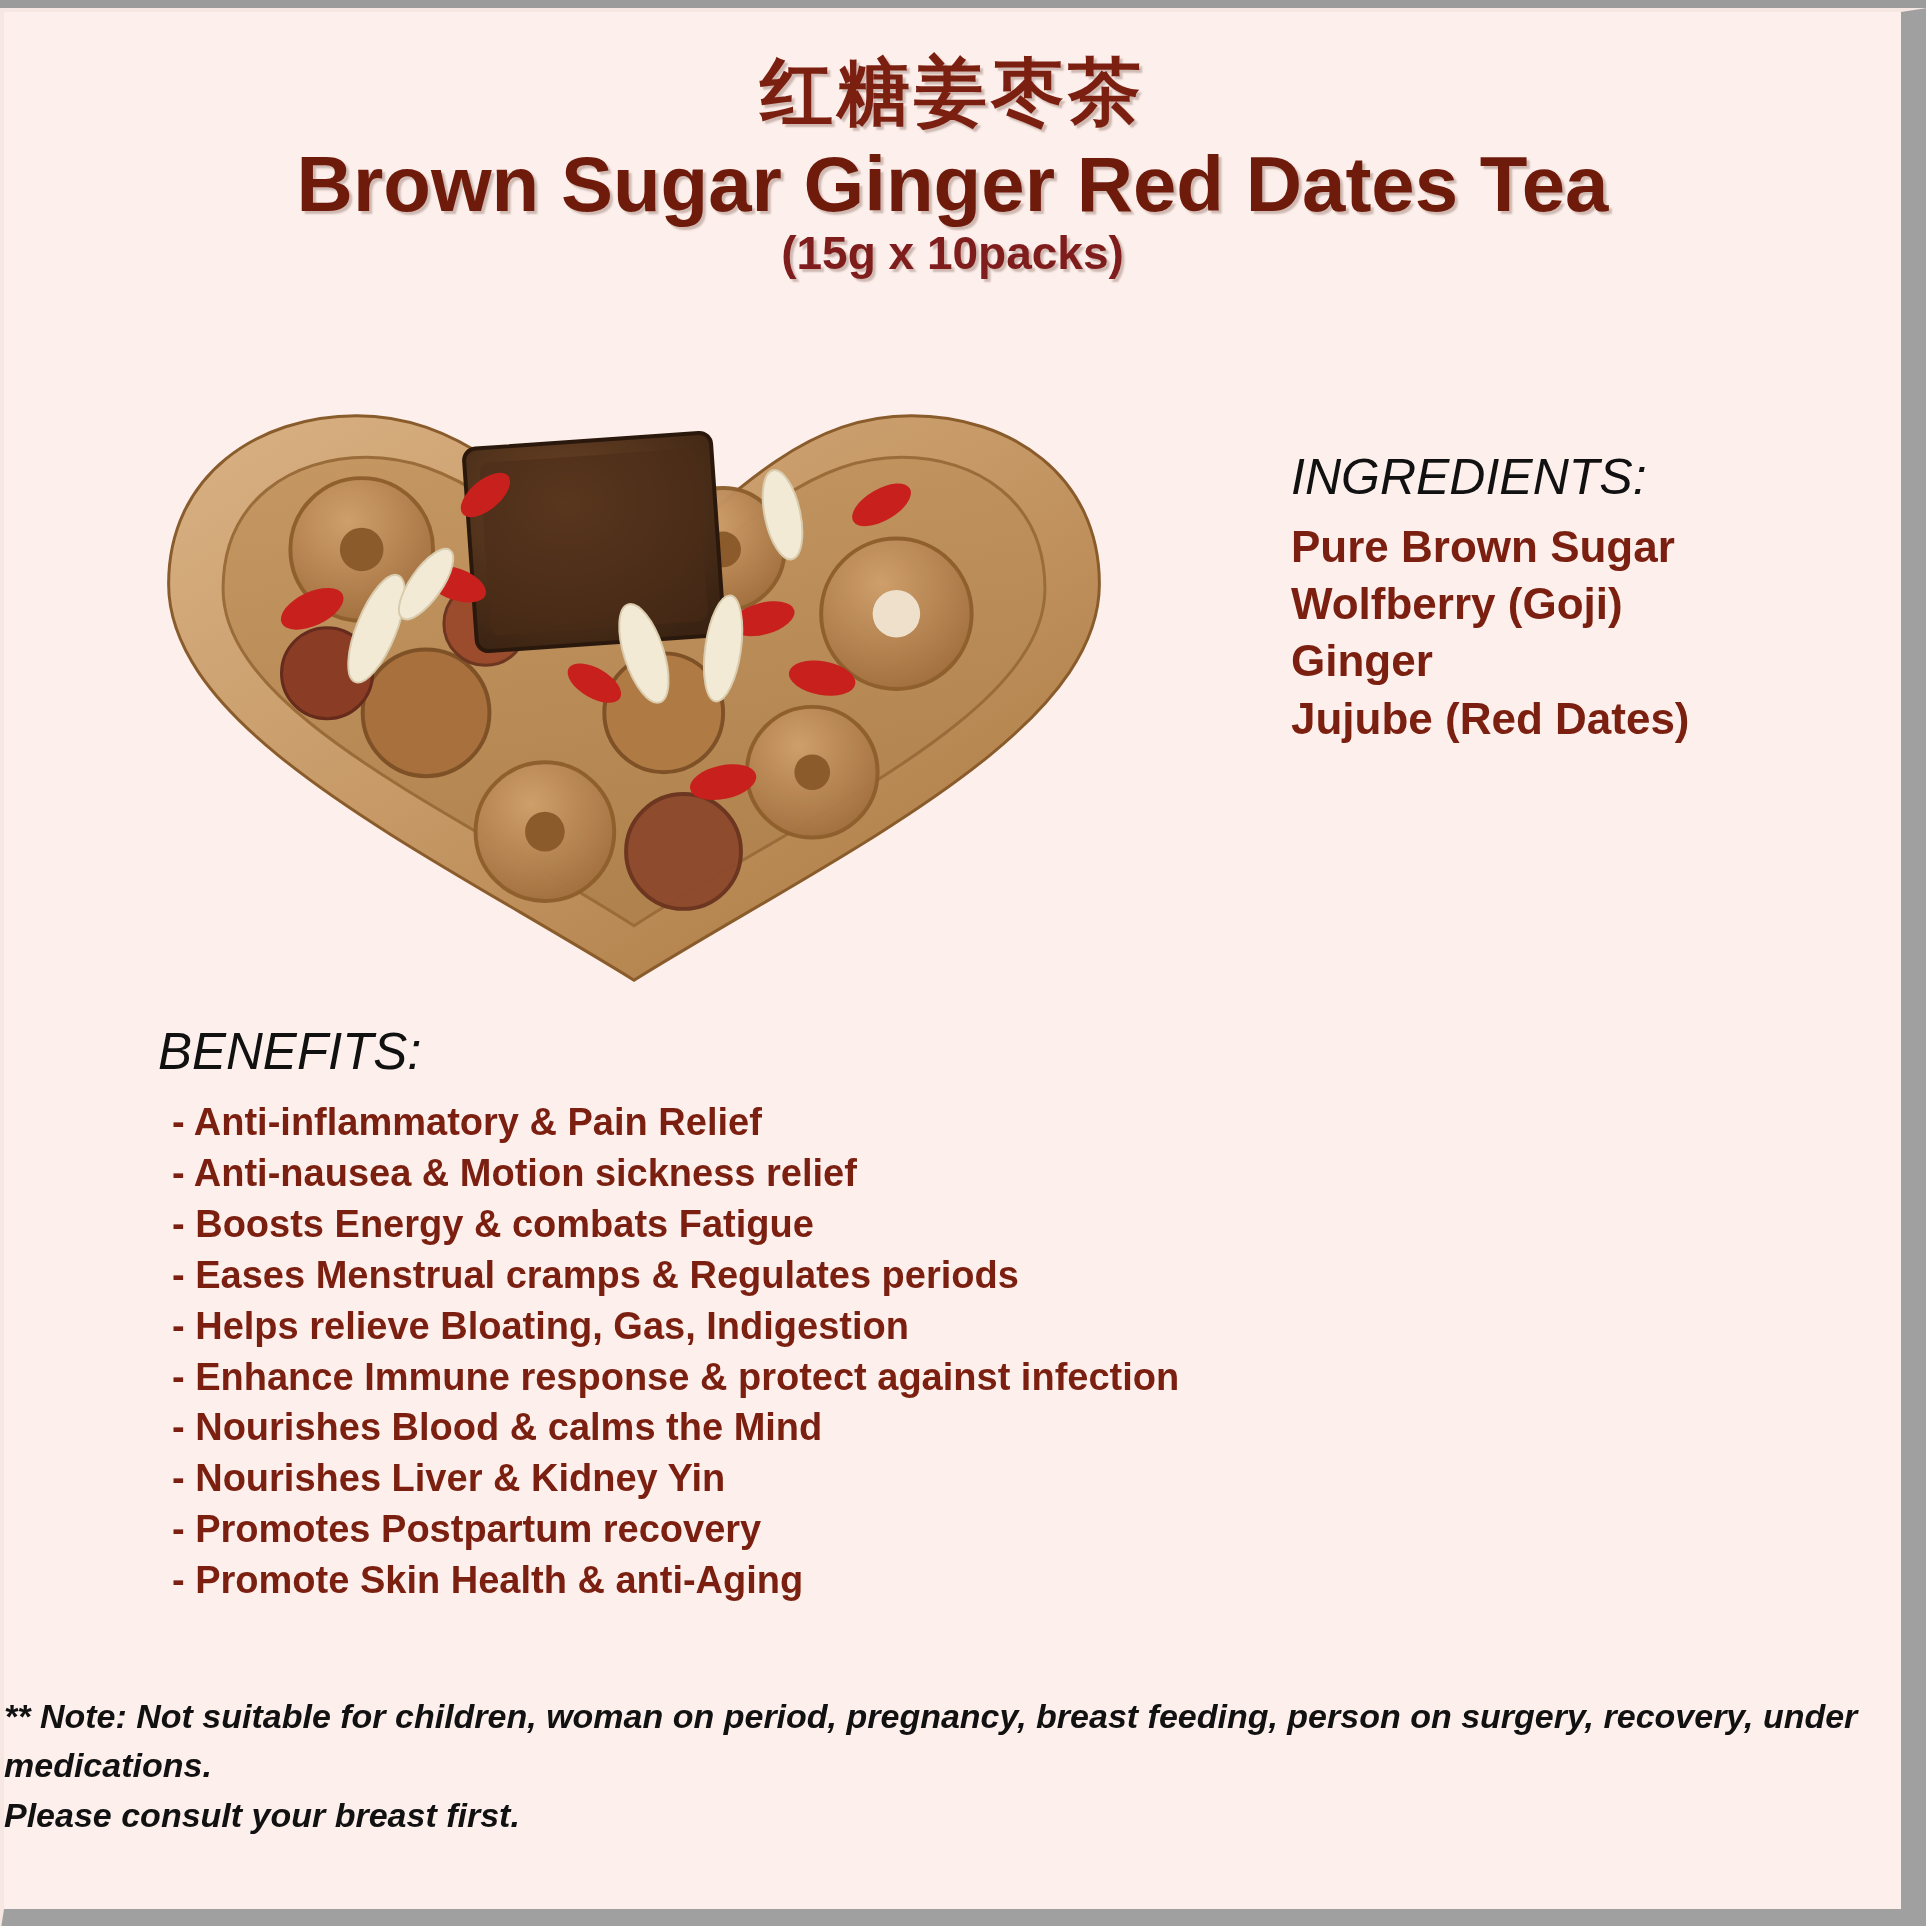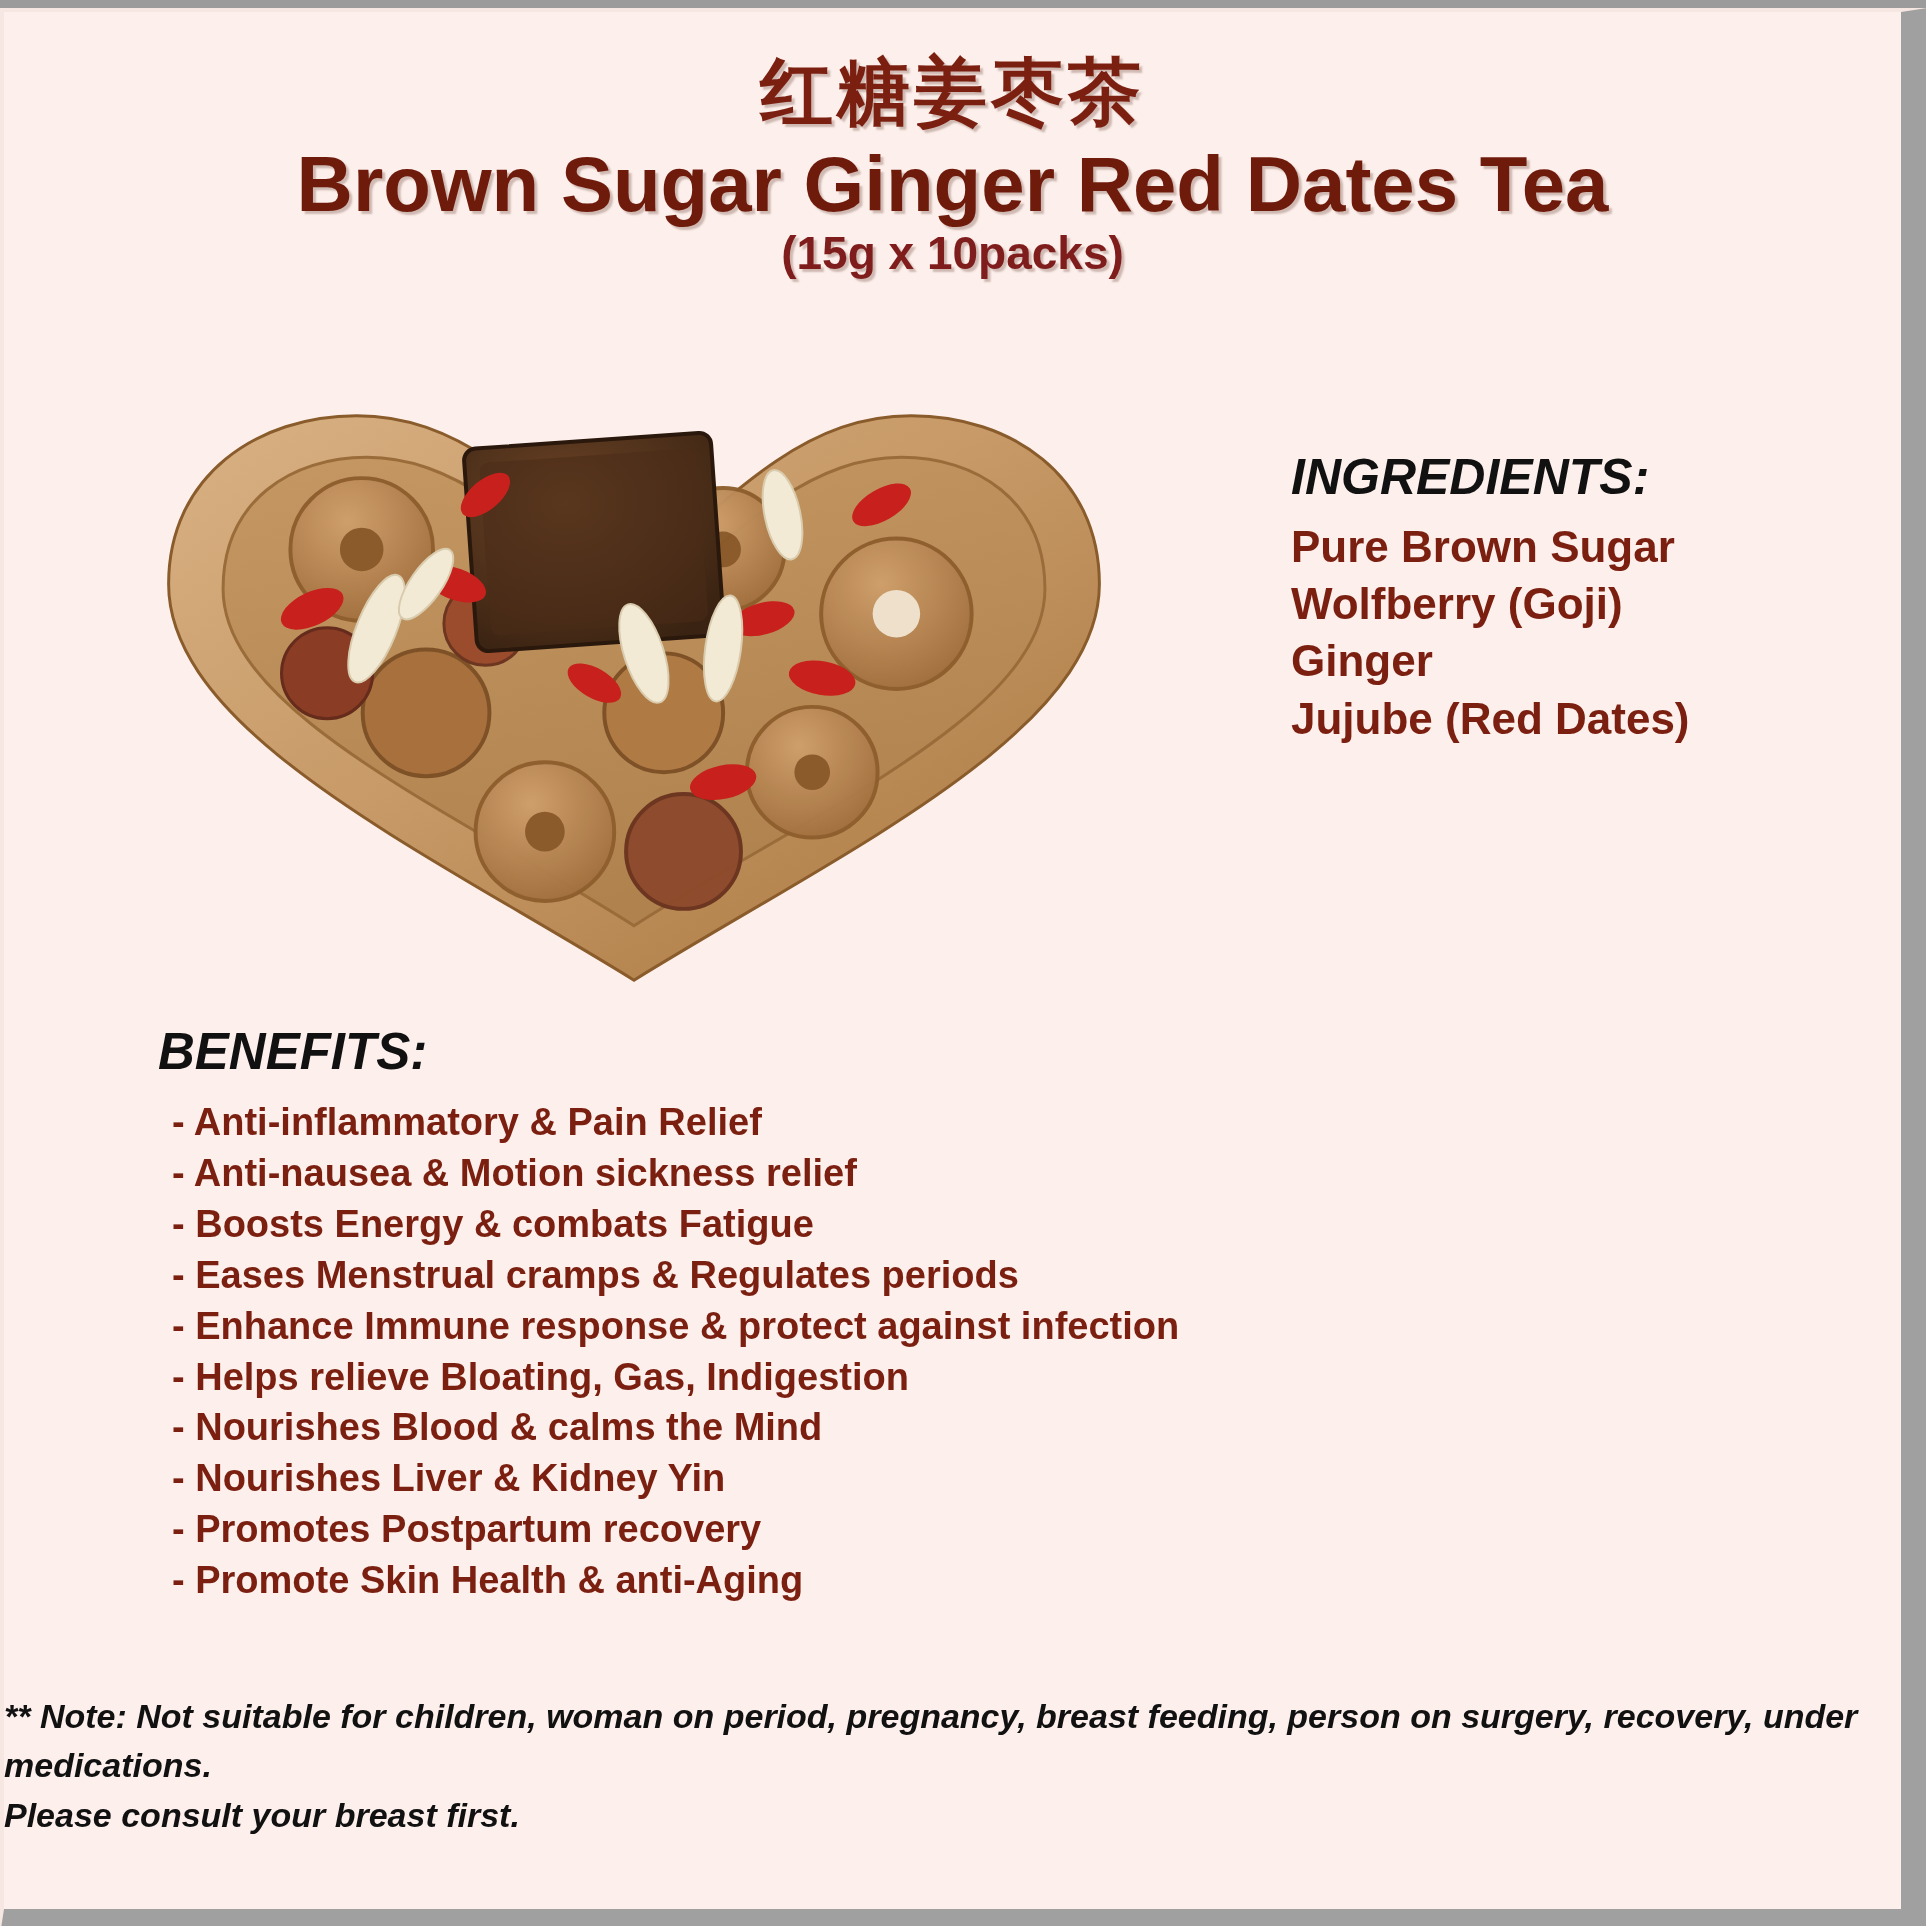--- a/index.html
+++ b/index.html
@@ -80,21 +80,21 @@
 
   
   .ingredients {
     position: absolute;
     left: 1287px;
     top: 436px;
     width: 594px;
   }
   .sect-head {
     font-size: 50px;
-    font-weight: bold;
+    font-weight: normal;
     font-style: italic;
     color: #111111;
     margin-bottom: 12px;
   }
   .ing-item {
     font-size: 44px;
     font-weight: bold;
     color: #7b1f10;
     line-height: 1.30;
   }
@@ -222,22 +222,22 @@
     <div class="ing-item">Ginger</div>
     <div class="ing-item">Jujube (Red Dates)</div>
   </div>
 
   <div class="benefits">
     <div class="sect-head">BENEFITS:</div>
     <div class="ben-item">- Anti-inflammatory &amp; Pain Relief</div>
     <div class="ben-item">- Anti-nausea &amp; Motion sickness relief</div>
     <div class="ben-item">- Boosts Energy &amp; combats Fatigue</div>
     <div class="ben-item">- Eases Menstrual cramps &amp; Regulates periods</div>
+    <div class="ben-item">- Helps relieve Bloating, Gas, Indigestion</div>
     <div class="ben-item">- Enhance Immune response &amp; protect against infection</div>
-    <div class="ben-item">- Helps relieve Bloating, Gas, Indigestion</div>
     <div class="ben-item">- Nourishes Blood &amp; calms the Mind</div>
     <div class="ben-item">- Nourishes Liver &amp; Kidney Yin</div>
     <div class="ben-item">- Promotes Postpartum recovery</div>
     <div class="ben-item">- Promote Skin Health &amp; anti-Aging</div>
   </div>
 
   <div class="footnote">
     <div>** Note: Not suitable for children, woman on period, pregnancy, breast feeding, person on surgery, recovery, under medications.</div>
     <div>Please consult your breast first.</div>
   </div>

